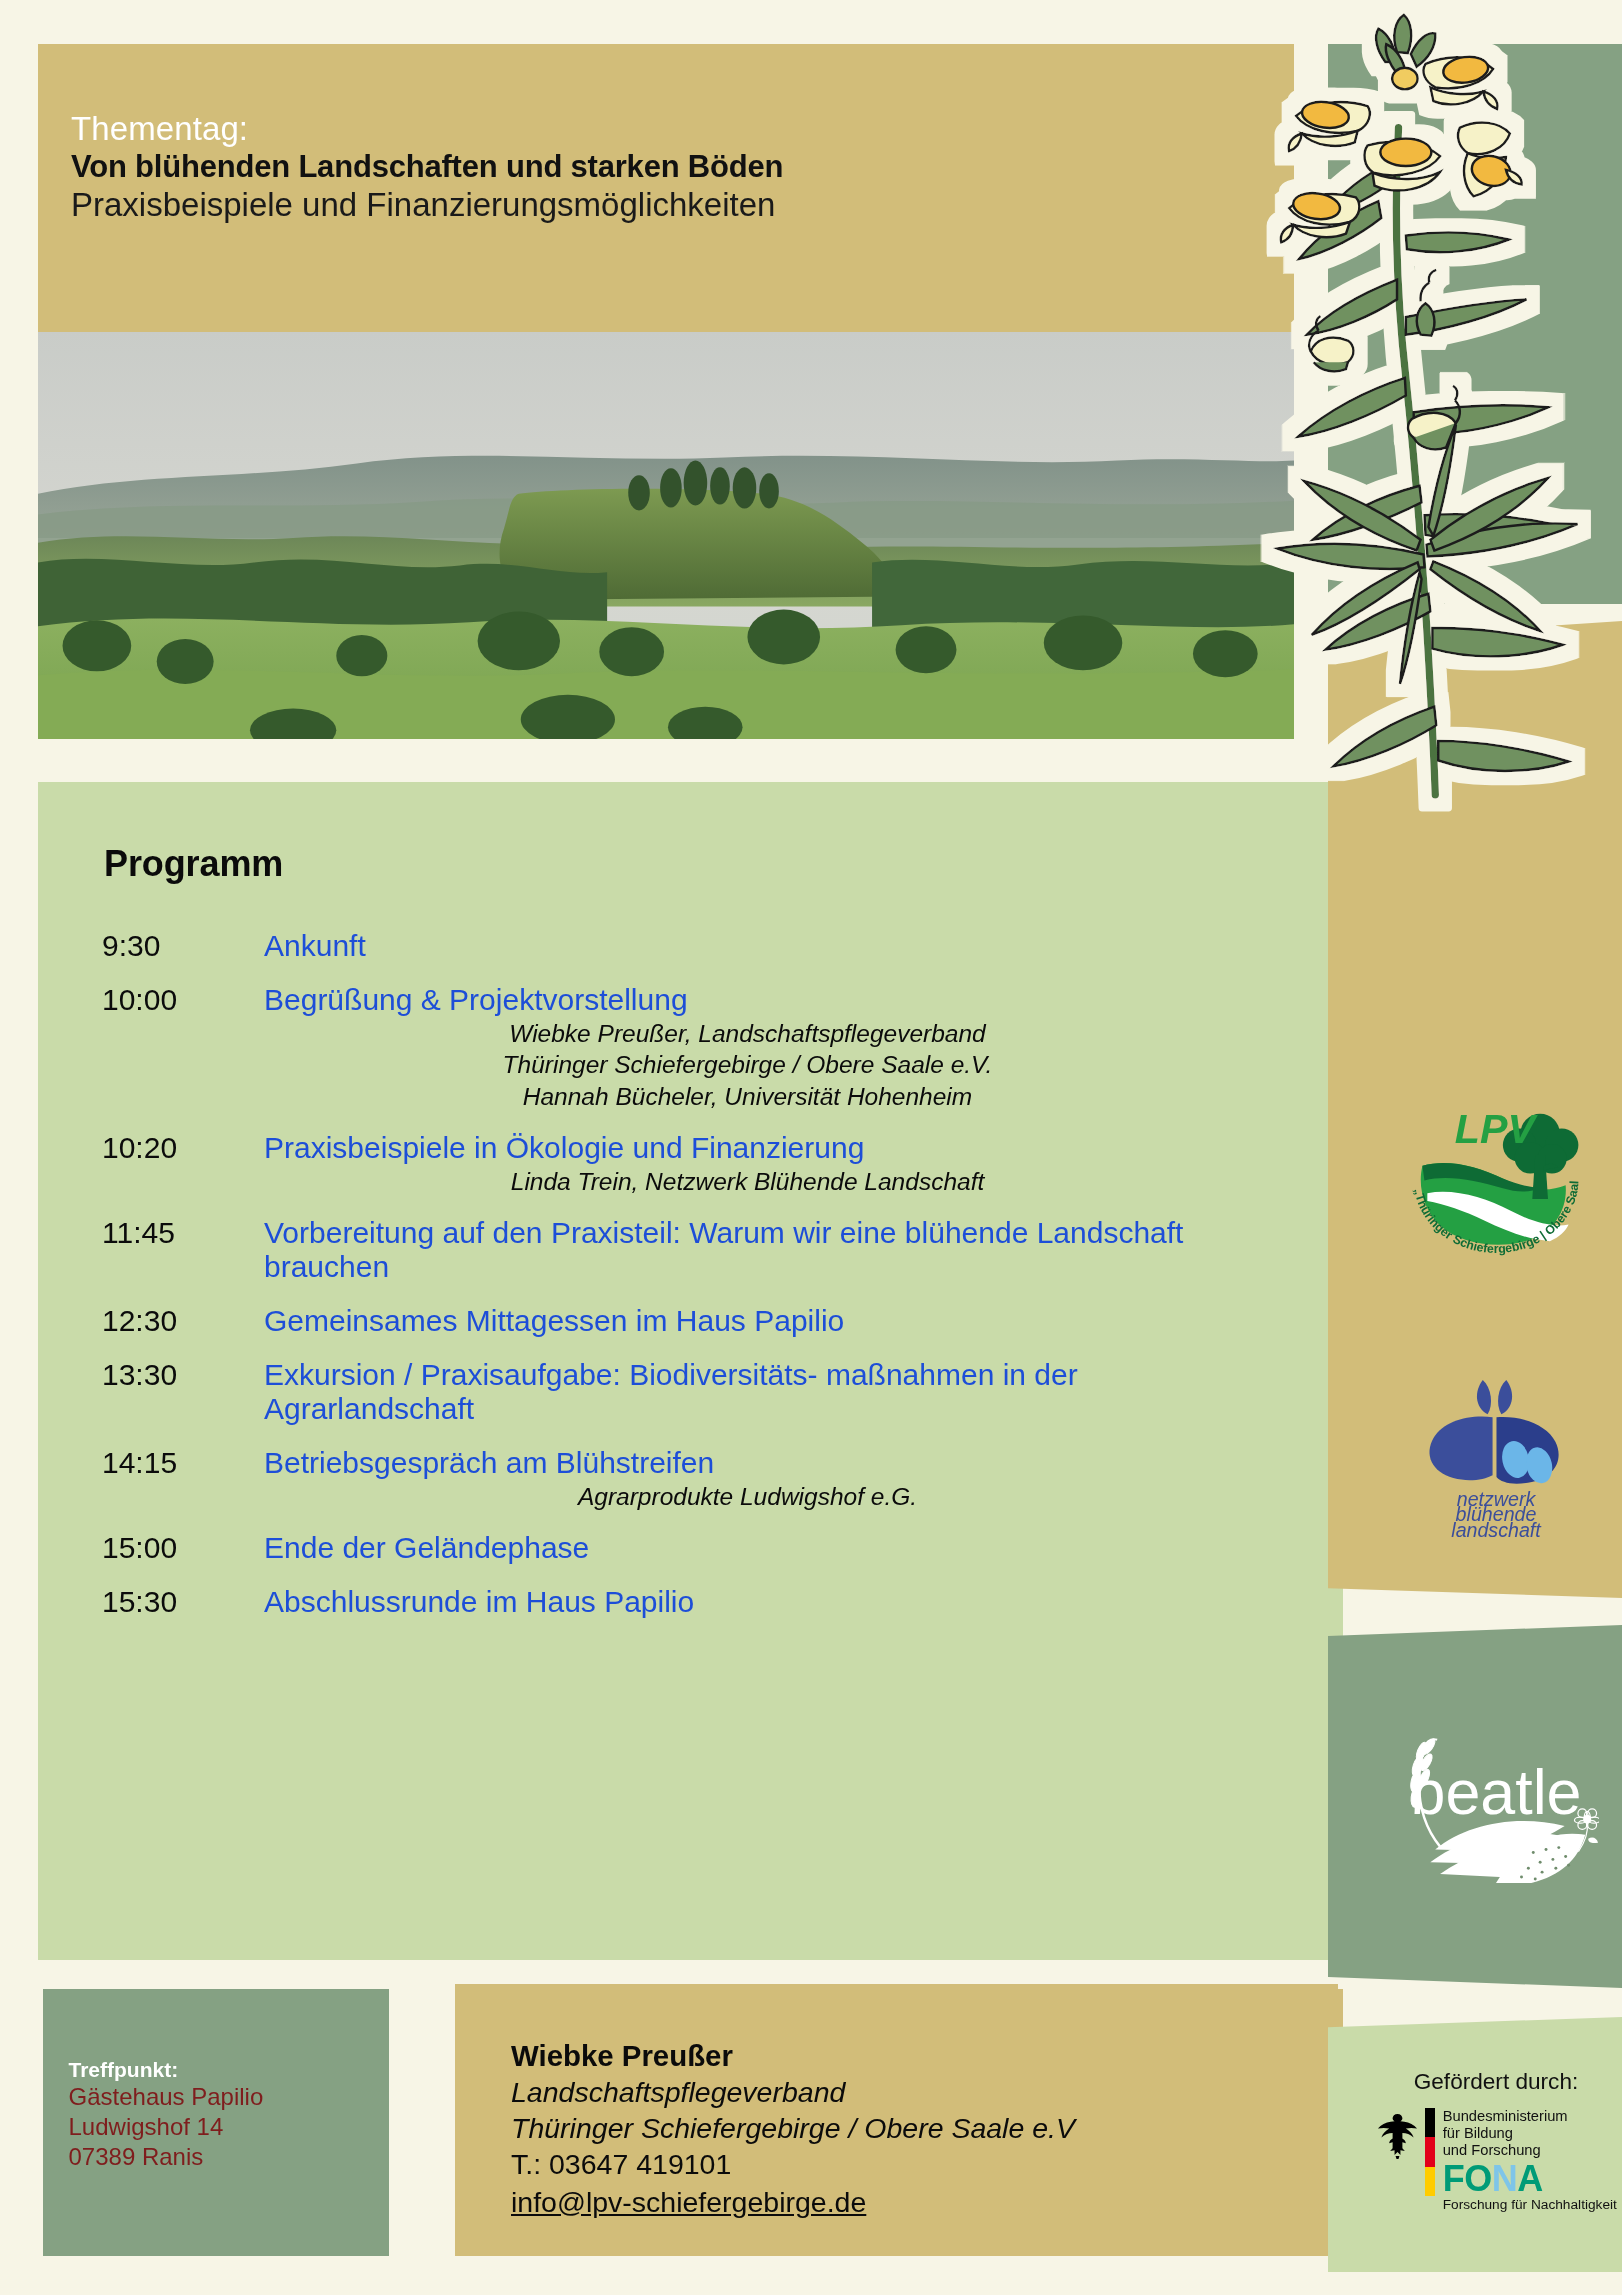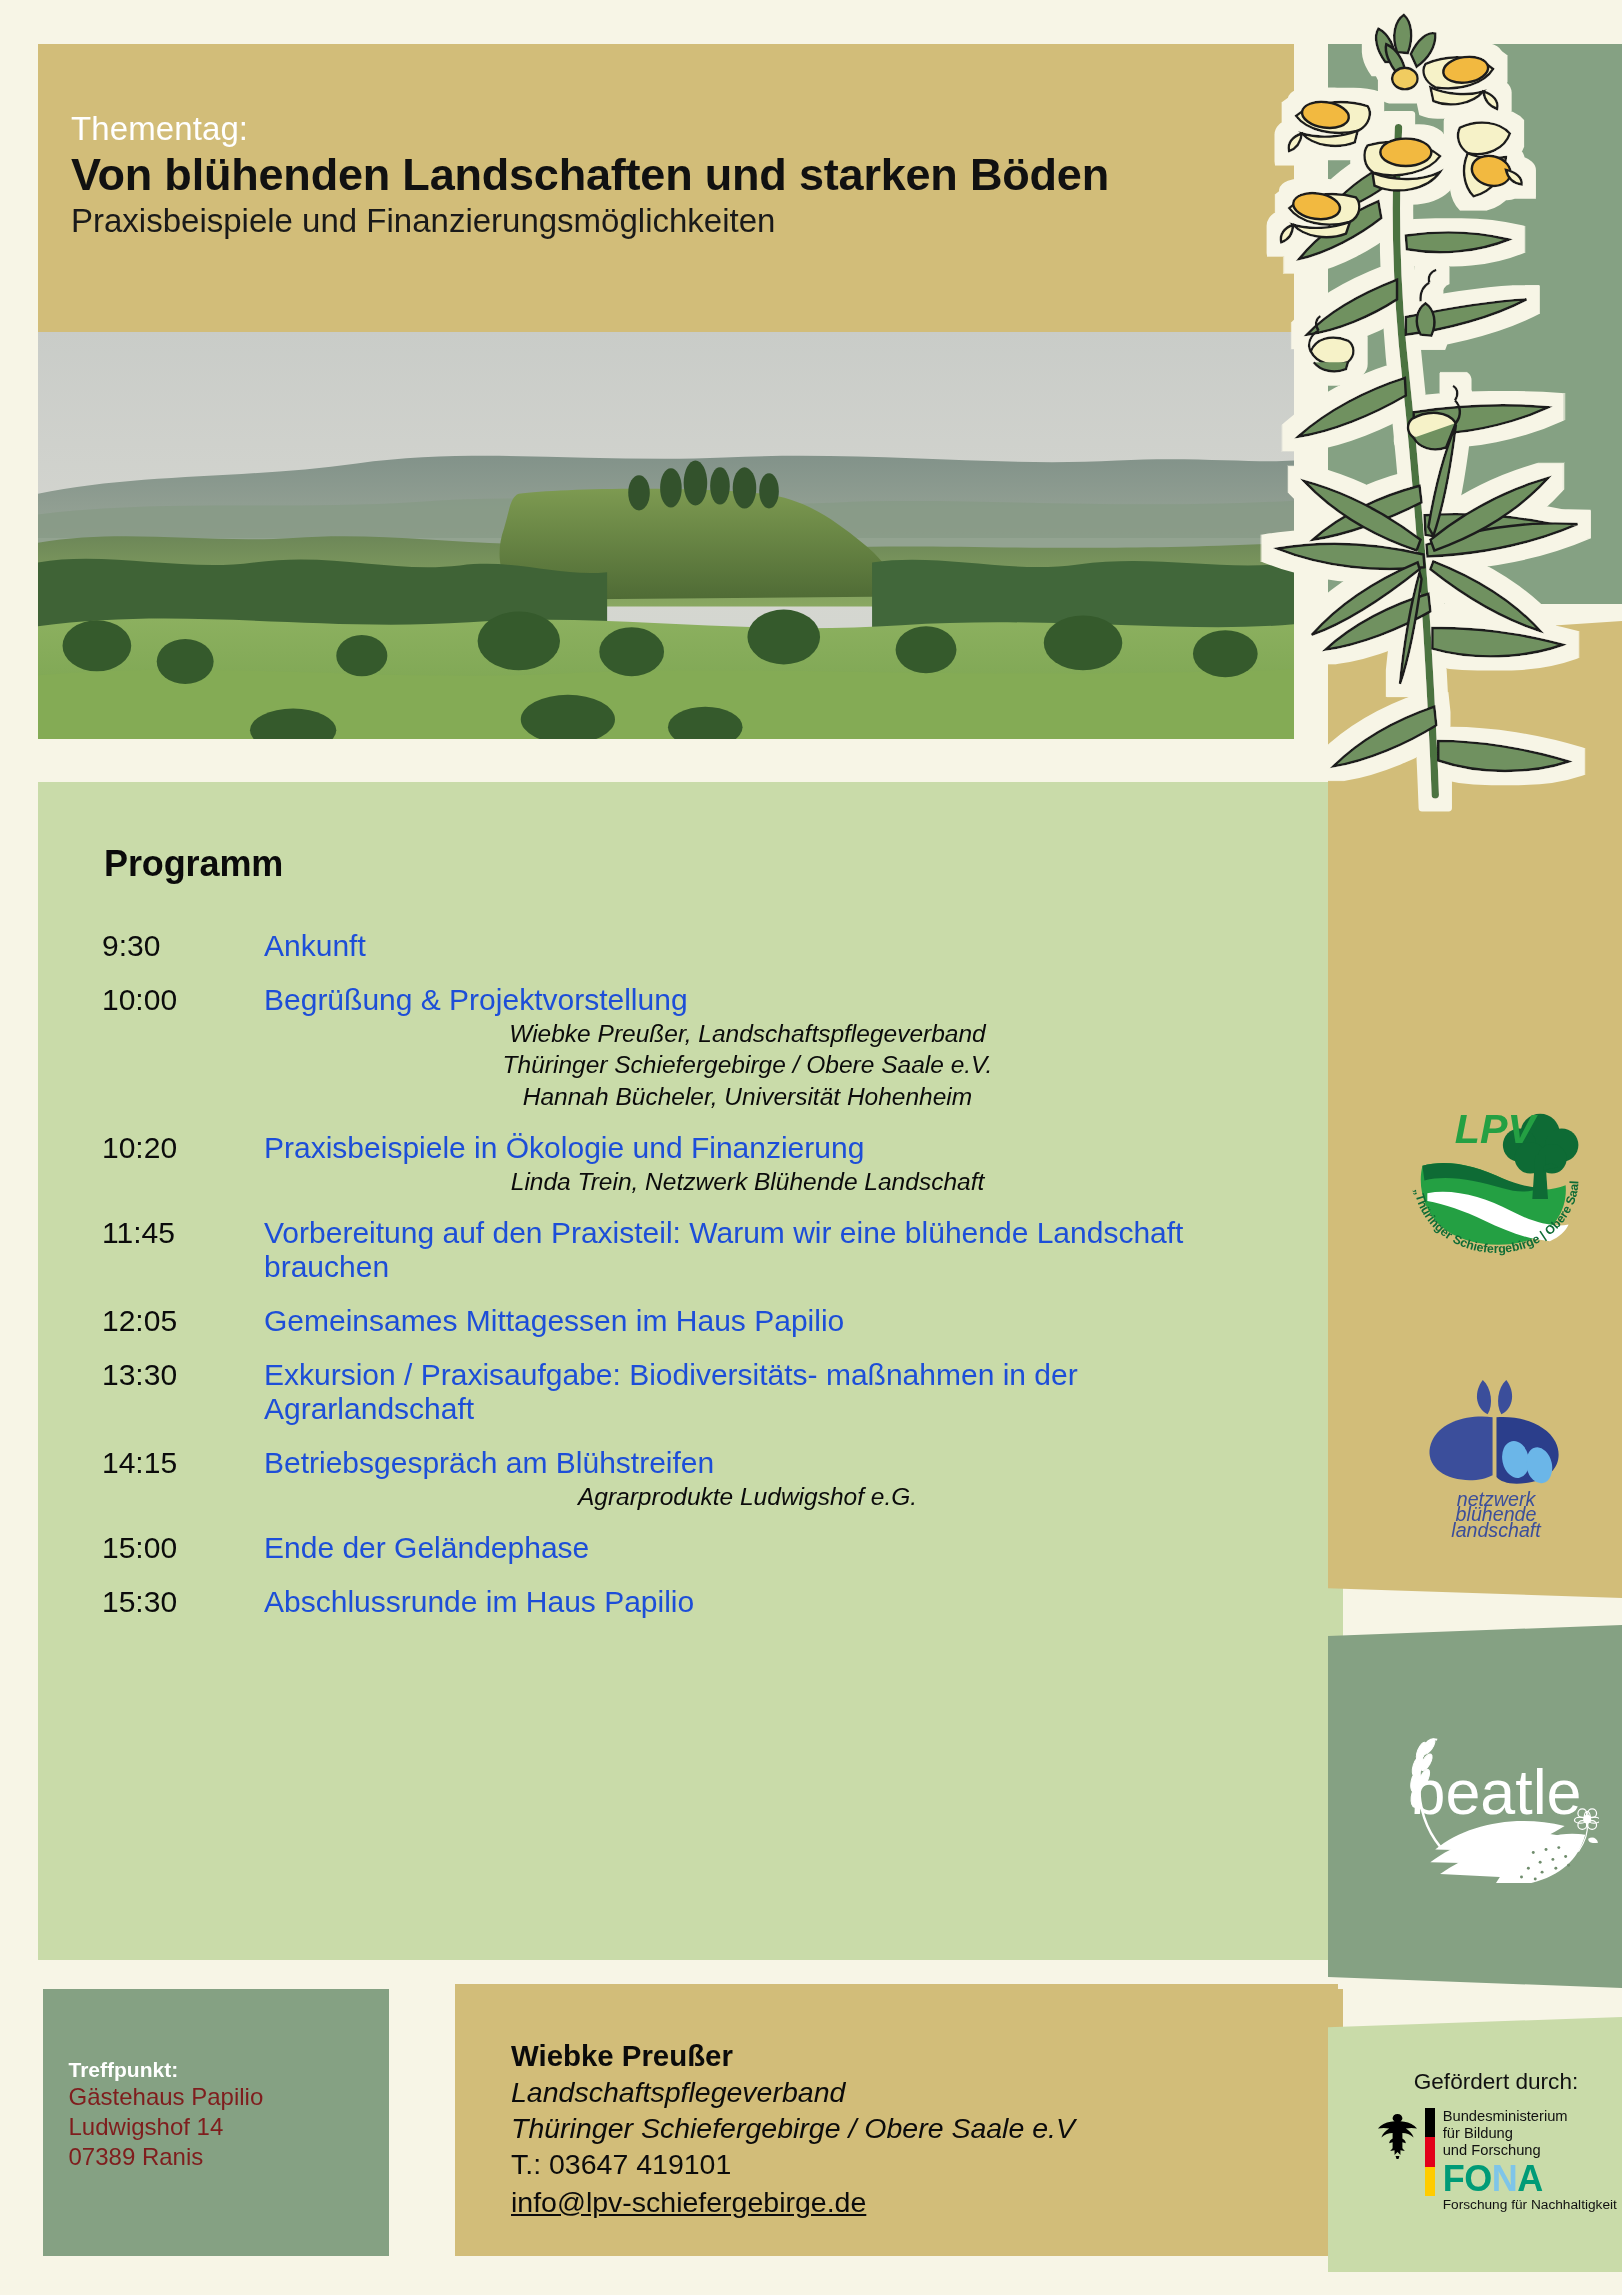--- a/index.html
+++ b/index.html
@@ -21,21 +21,21 @@
     left:38px; top:44px;
     width:1256px; height:298px;
     background:#D2BD79;
   }
   .header-inner { position:absolute; left:33px; top:68px; }
   .eyebrow {
     font-size:33px; color:#FFFFFF; letter-spacing:0.1px;
     line-height:1.05; font-weight:400;
   }
   .title {
-    font-size:45px; font-weight:700; color:#111111;
+    font-size:31px; font-weight:700; color:#111111;
     line-height:1.12; letter-spacing:-0.2px; margin-top:2.9px;
     white-space:nowrap;
   }
   .subtitle {
     font-size:33px; color:#1a1a1a; font-weight:400;
     line-height:1.1; margin-top:2.9px; white-space:nowrap;
   }
 
   
   .photo {
@@ -317,21 +317,21 @@
             <div class="presenter">Linda Trein, Netzwerk Blühende Landschaft</div>
           </div>
         </div>
         <div class="row">
           <div class="time">11:45</div>
           <div class="body">
             <div class="topic">Vorbereitung auf den Praxisteil: Warum wir eine blühende Landschaft brauchen</div>
           </div>
         </div>
         <div class="row">
-          <div class="time">12:05</div>
+          <div class="time">12:30</div>
           <div class="body">
             <div class="topic">Gemeinsames Mittagessen im Haus Papilio</div>
           </div>
         </div>
         <div class="row">
           <div class="time">13:30</div>
           <div class="body">
             <div class="topic">Exkursion / Praxisaufgabe:  Biodiversitäts- maßnahmen in der Agrarlandschaft</div>
           </div>
         </div>

